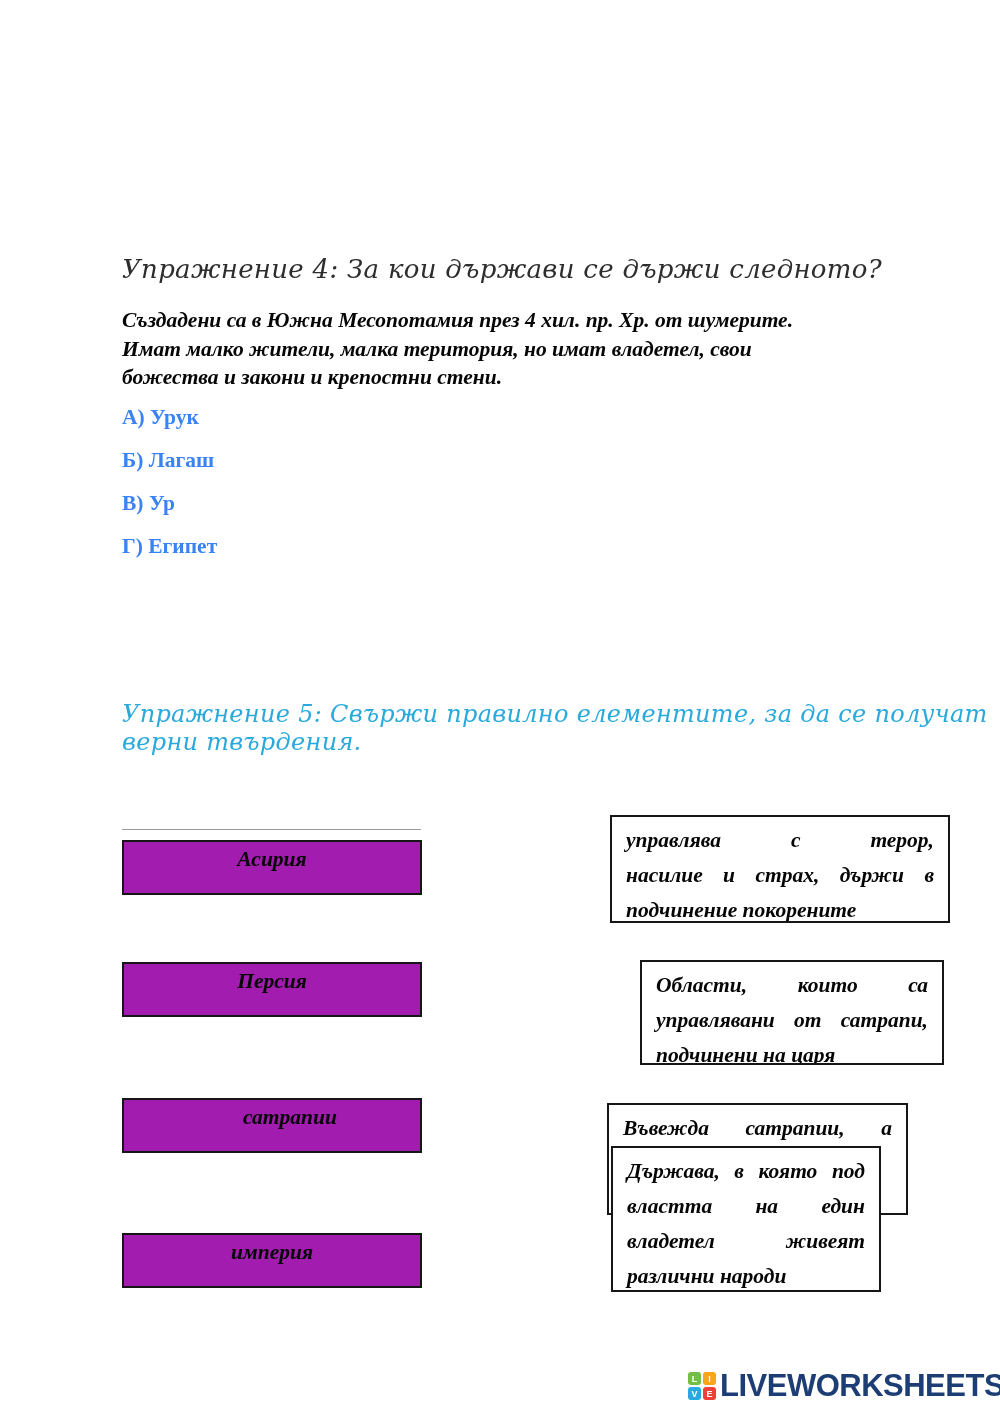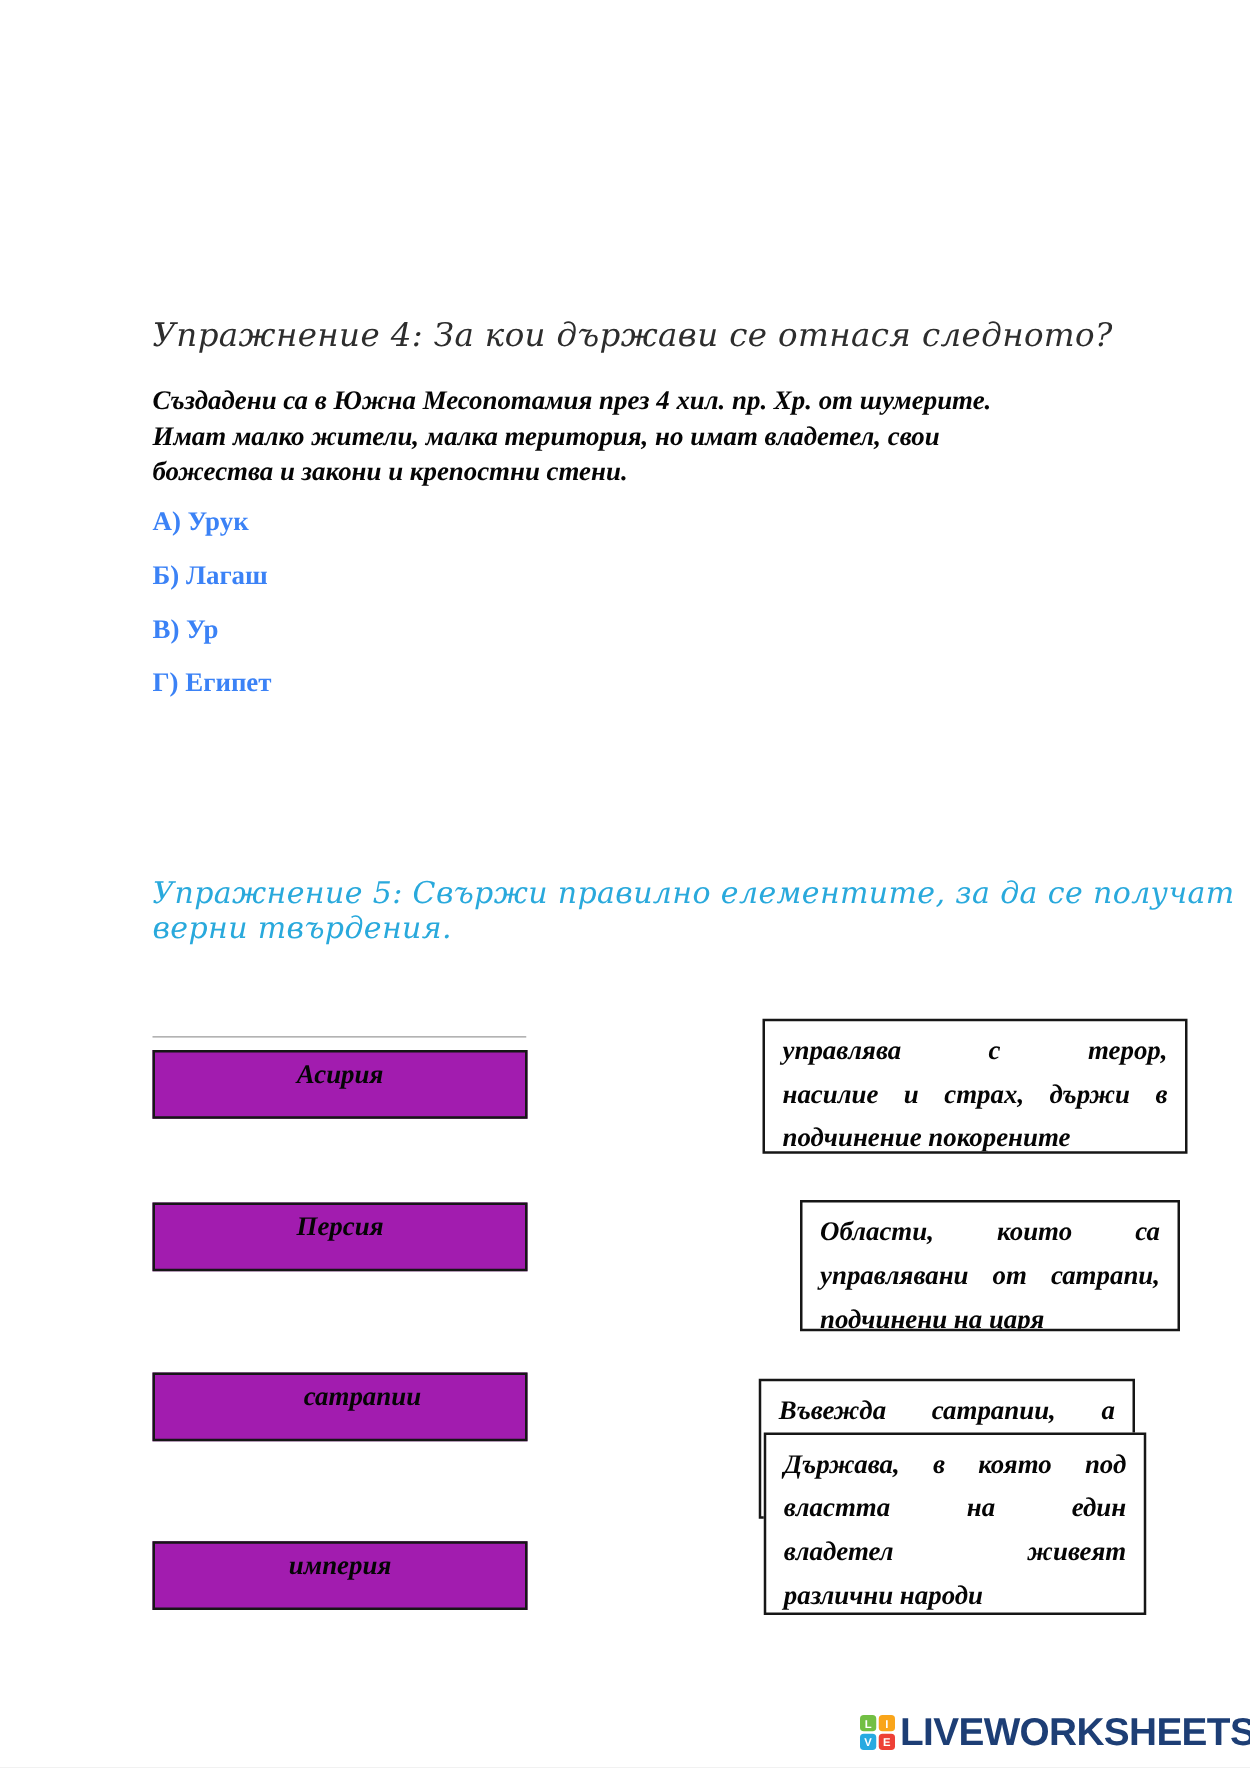--- a/index.html
+++ b/index.html
@@ -63,21 +63,21 @@
   .match-box-right {
     position:absolute; box-sizing:border-box;
     border:2px solid #161616; background:#fff;
     padding:6px 14px 0 14px;
     font-size:21.5px; font-weight:bold; font-style:italic; color:#050505;
     line-height:35px; cursor:pointer; overflow:hidden;
   }
   #right-box-0 { left:610px; top:815px;  width:340px; height:108px; }
   #right-box-1 { left:640px; top:960px;  width:304px; height:105px; }
   #right-box-2 { left:607px; top:1103px; width:301px; height:112px; z-index:1; }
-  #right-box-3 { left:611px; top:1146px; width:306px; height:146px; z-index:2; }
+  #right-box-3 { left:611px; top:1146px; width:270px; height:146px; z-index:2; }
 
   .jline { text-align:justify; text-align-last:justify; }
   .lline { text-align:left; }
 
   
   #logo {
     position:absolute; left:688px; top:1368px;
     display:flex; align-items:center; gap:4px; cursor:pointer;
   }
   .logo-grid {
@@ -93,21 +93,21 @@
     font-family:"Liberation Sans", sans-serif;
     font-weight:bold; font-size:31px; letter-spacing:-0.5px;
     white-space:nowrap;
   }
 </style>
 </head>
 <body>
 
 <div id="page">
 
-  <div id="ex4-title" class="ex-title">Упражнение 4: За кои държави се отнася следното?</div>
+  <div id="ex4-title" class="ex-title">Упражнение 4: За кои държави се държи следното?</div>
 
   <div id="ex4-desc">
     <div class="desc-line">Създадени са в Южна Месопотамия през 4 хил. пр. Хр. от шумерите.</div>
     <div class="desc-line">Имат малко жители, малка територия, но имат владетел, свои</div>
     <div class="desc-line">божества и закони и крепостни стени.</div>
   </div>
 
   <div id="ex4-options">
     <div class="option">А) Урук</div>
     <div class="option">Б) Лагаш</div>

